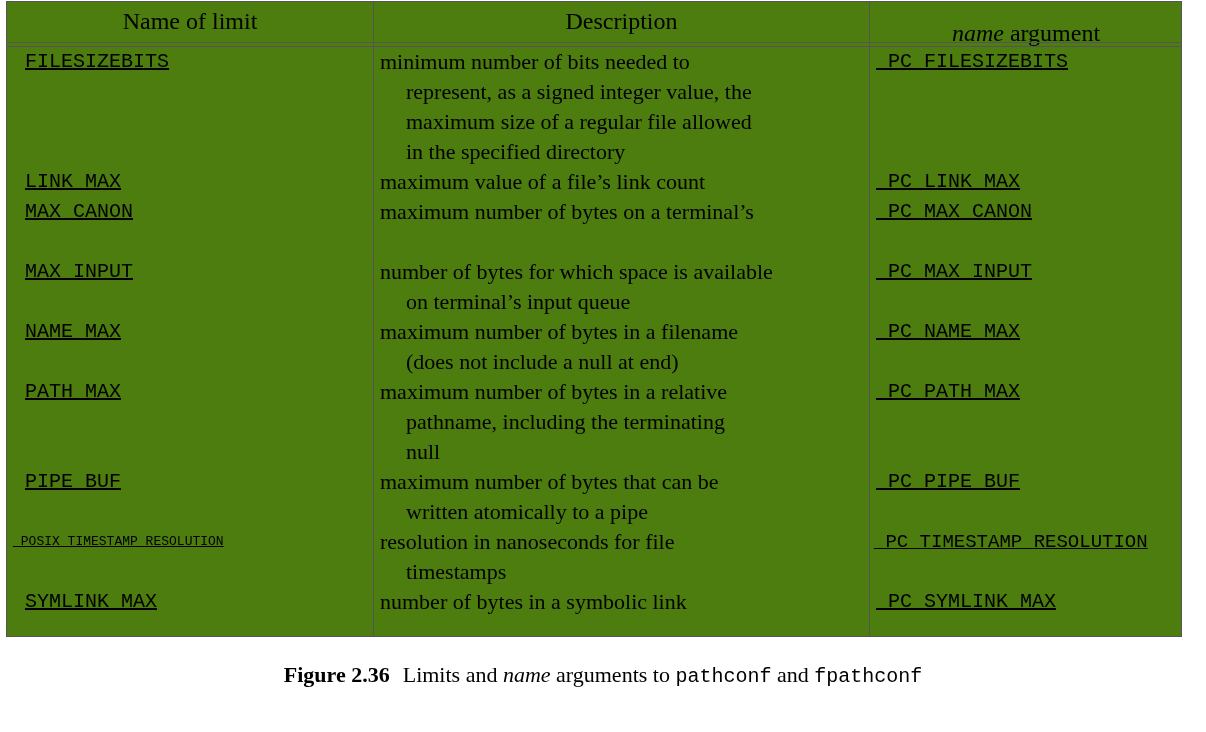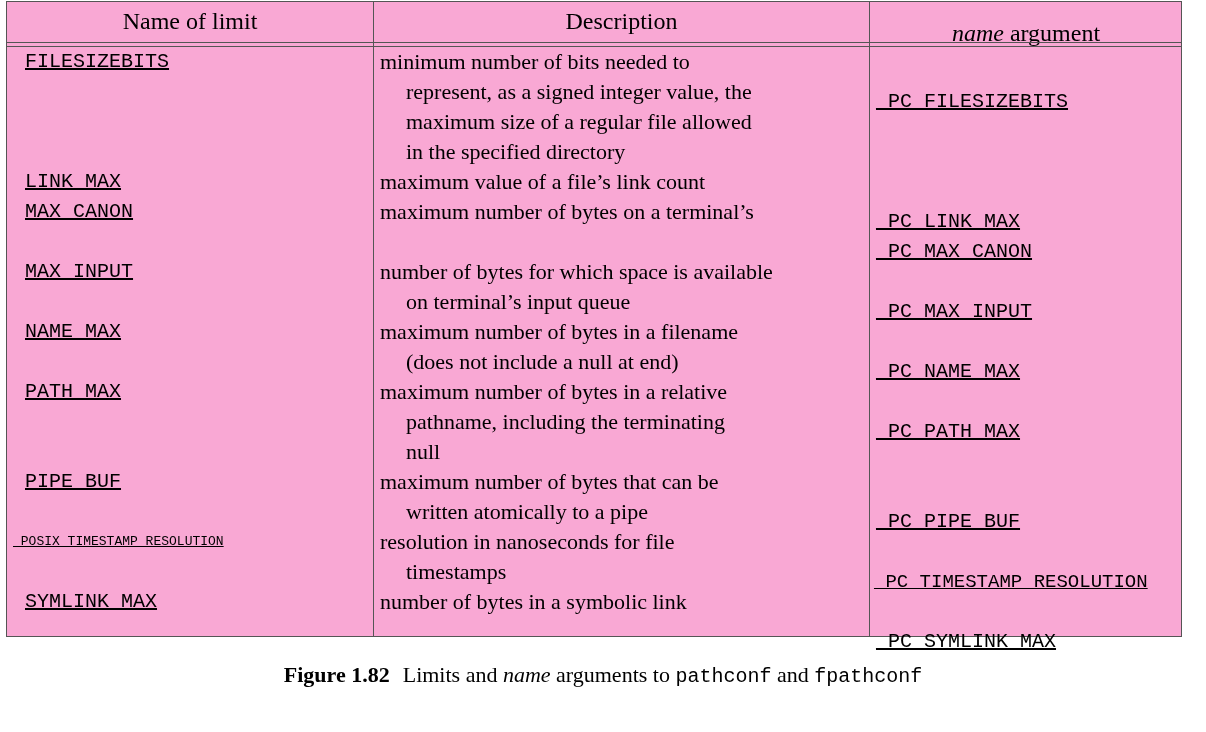--- a/index.html
+++ b/index.html
@@ -24,21 +24,21 @@
 
   
   .figure-table {
     position: absolute;
     left: 6px;
     top: 1px;
     width: 1176px;       
     height: 636px;       
     border: 1px solid #555555;
     box-sizing: border-box;
-    background: #f9a8d4;
+    background: #4d7c0f;
   }
 
   
   .col-divider {
     position: absolute;
     top: 0;
     bottom: 0;
     width: 1px;
     background: #555555;
   }
@@ -116,21 +116,20 @@
     padding-left: 18px;
     line-height: 30px;
   }
   .limit-name.small {
     font-size: 13px;
     padding-left: 6px;
   }
   .pc-name {
     padding-left: 6px;
     line-height: 30px;
-    margin-top: 40px;
   }
   .pc-name.small {
     font-size: 19px;
     padding-left: 4px;
   }
 
   .desc {
     font-family: Liberation Serif, serif;
     font-size: 22px;
     line-height: 30px;
@@ -301,16 +300,16 @@
           </div>
         <div class="rowline" style="top:540px">
             <div class="mono pc-name">_PC_SYMLINK_MAX</div>
           </div>
       </div>
 
     </div>
   </div>
 
   <div class="caption">
-    <span class="fignum">Figure 1.82</span><span class="gap"></span><span>Limits and </span><span class="ital">name</span><span> arguments to </span><span class="mono-inline">pathconf</span><span> and </span><span class="mono-inline">fpathconf</span>
+    <span class="fignum">Figure 2.36</span><span class="gap"></span><span>Limits and </span><span class="ital">name</span><span> arguments to </span><span class="mono-inline">pathconf</span><span> and </span><span class="mono-inline">fpathconf</span>
   </div>
 
 </div>
 
 </body></html>

